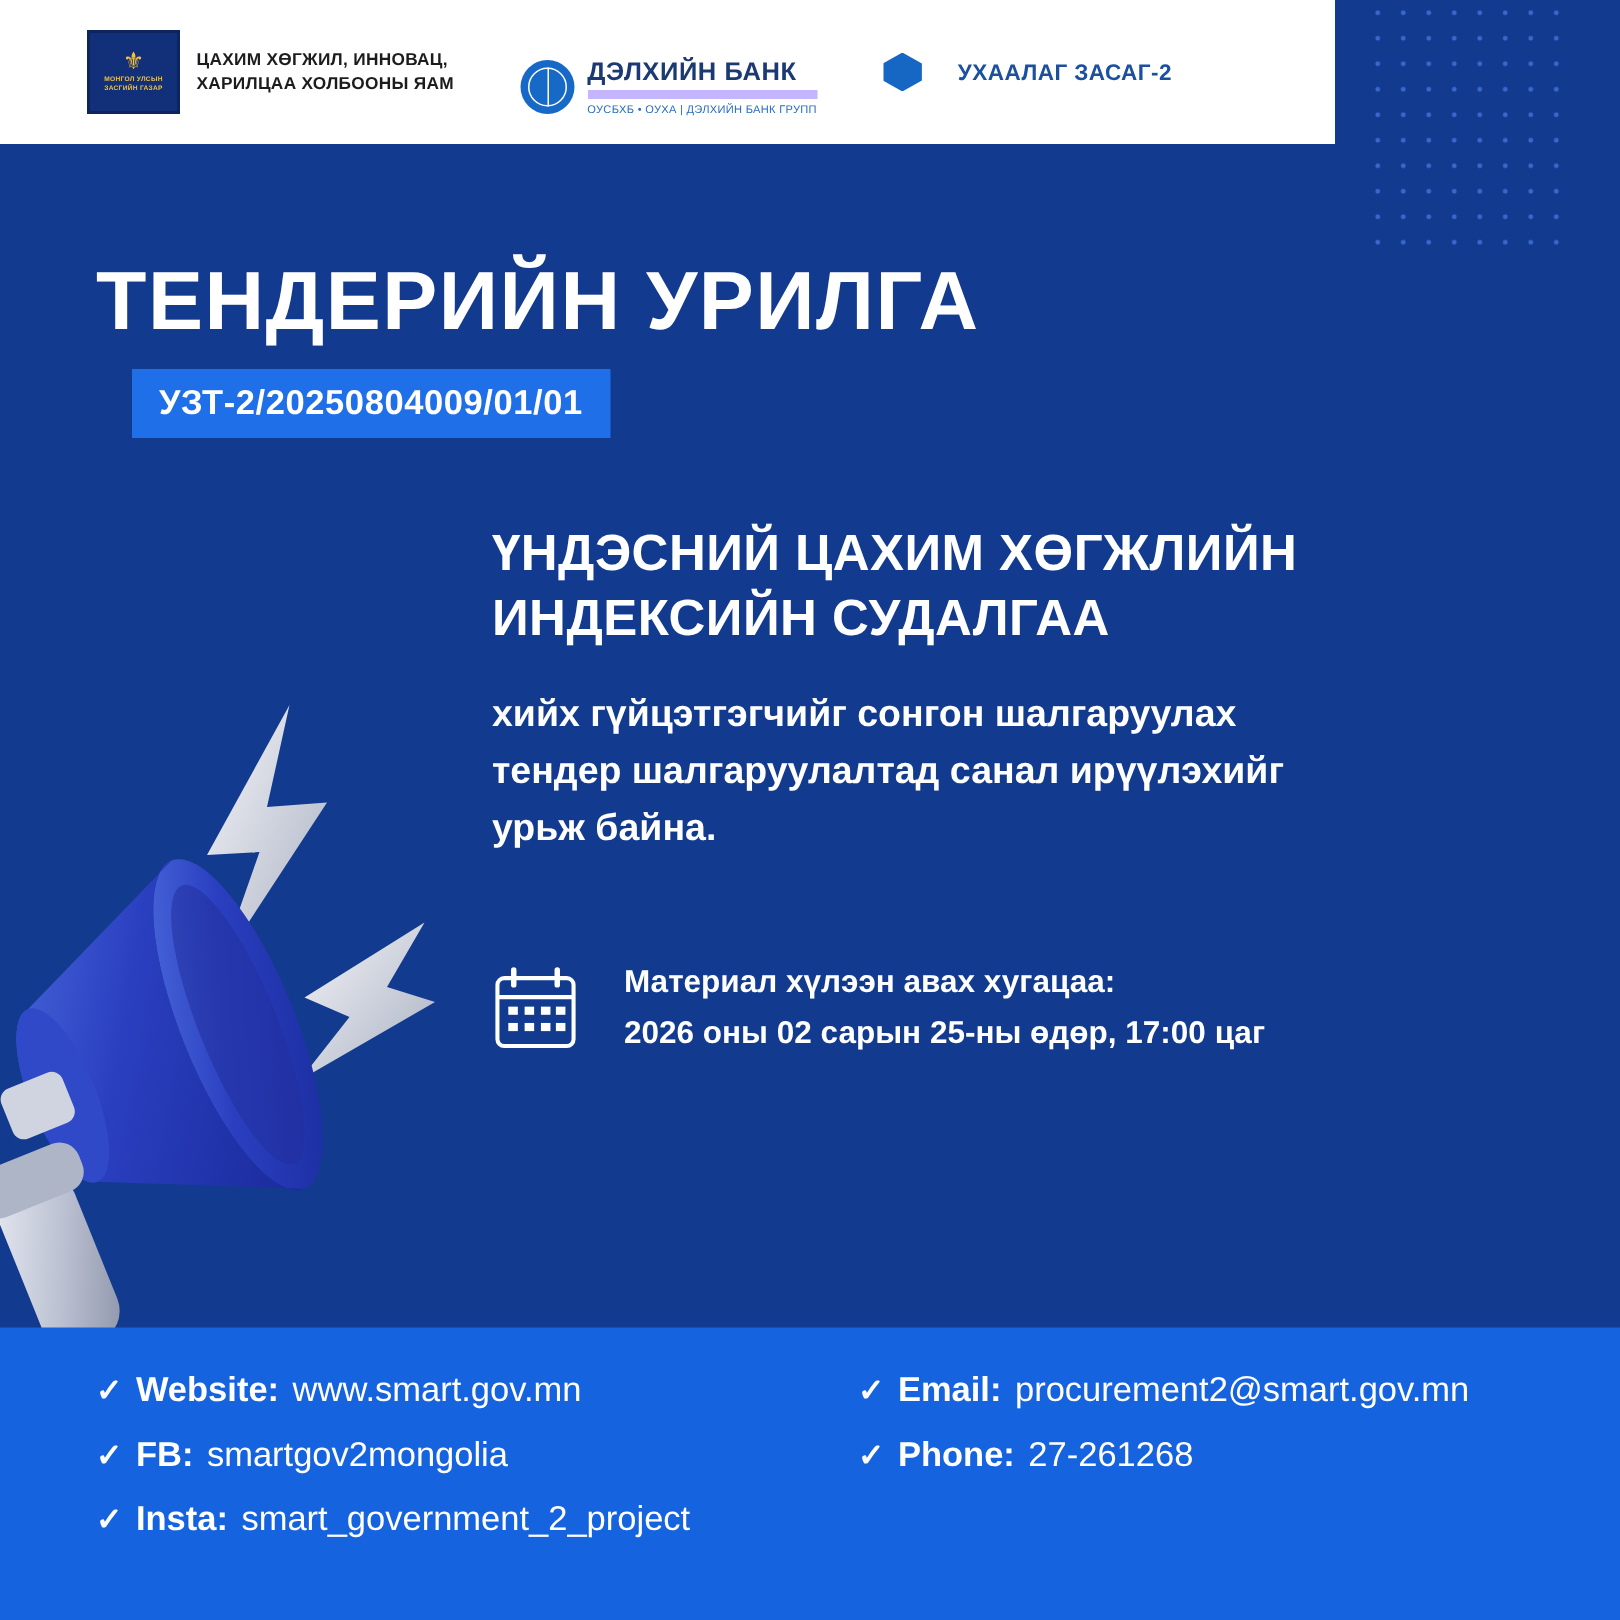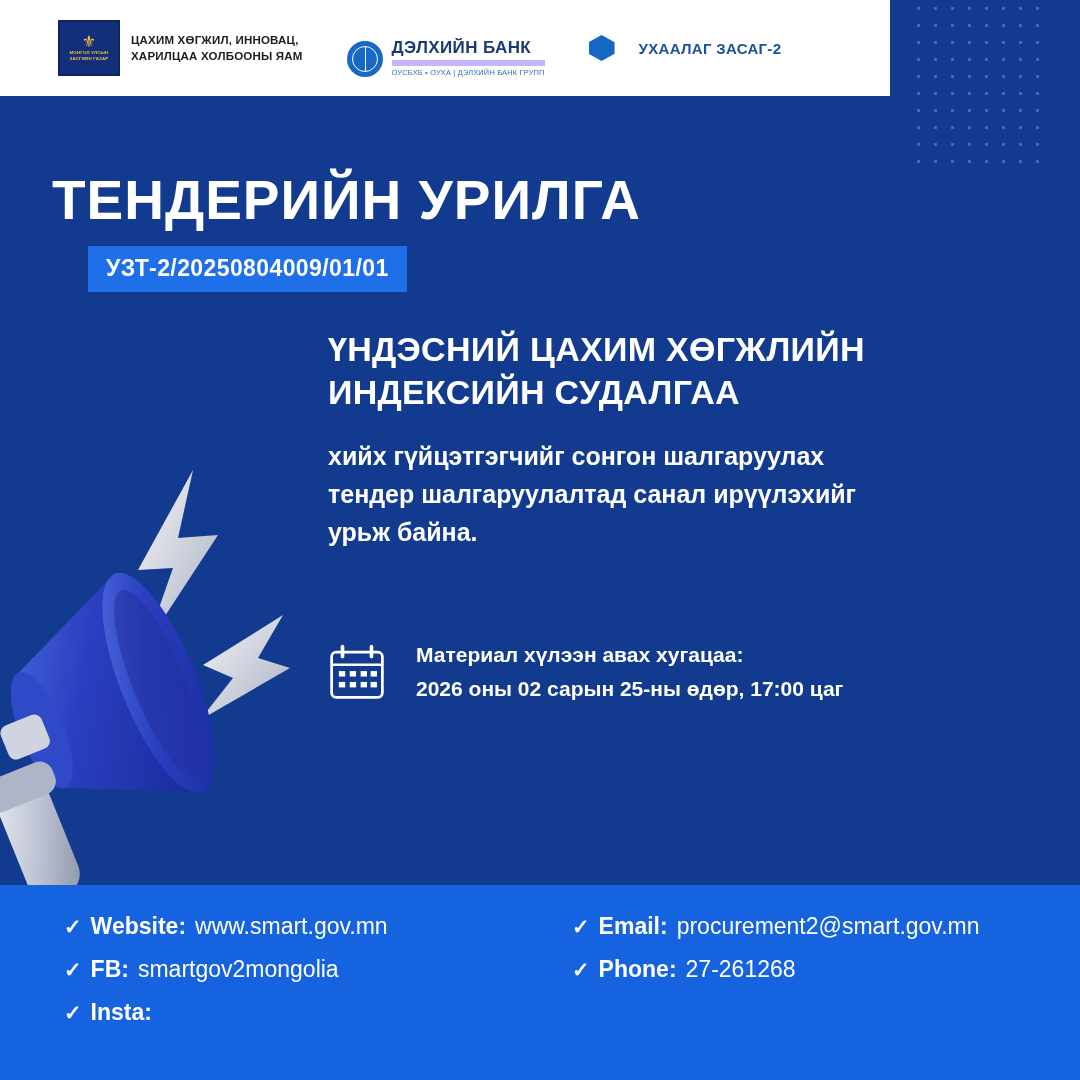--- a/index.html
+++ b/index.html
@@ -78,21 +78,21 @@
     margin-top: 1px;
   }
   .logo-gov .txt {
     font-size: 11.5px;
     font-weight: bold;
     color: #1c1c1c;
     line-height: 1.4;
     letter-spacing: .2px;
   }
 
-  .logo-wb { display: flex; align-items: flex-end; gap: 9px; margin-top: 19px; }
+  .logo-wb { display: flex; align-items: center; gap: 9px; margin-top: 19px; }
   .wb-globe {
     width: 36px; height: 36px;
     border-radius: 50%;
     background: #1769c8;
     position: relative;
   }
   .wb-globe::before {
     content: "";
     position: absolute; inset: 5px;
     border: 1.6px solid #fff;
@@ -118,21 +118,21 @@
     background: #1666c4;
     clip-path: polygon(50% 0%, 100% 28%, 100% 72%, 50% 100%, 0% 72%, 0% 28%);
   }
   .logo-smart .txt {
     font-size: 15px; font-weight: bold; color: #1b4fa0; letter-spacing: .3px;
   }
 
   
   .title {
     position: absolute;
-    left: 52px;
+    left: 64px;
     top: 168px;
     font-size: 55px;
     font-weight: bold;
     color: #ffffff;
     letter-spacing: 1px;
   }
 
   .code-badge {
     position: absolute;
     left: 68px;
@@ -143,21 +143,21 @@
     font-weight: bold;
     padding: 9px 18px 10px 18px;
     letter-spacing: .4px;
     margin-left: 20px;
   }
 
   
   .body-block {
     position: absolute;
     left: 328px;
-    top: 328px;
+    top: 348px;
     width: 690px;
     color: #ffffff;
   }
   .subject {
     font-size: 34px;
     font-weight: bold;
     line-height: 1.25;
     letter-spacing: .3px;
   }
   .paragraph {
@@ -330,20 +330,21 @@
         <span class="f-value">www.smart.gov.mn</span>
       </div>
       <div class="f-row">
         <span class="f-check">✓</span>
         <span class="f-label">FB:</span>
         <span class="f-value">smartgov2mongolia</span>
       </div>
       <div class="f-row">
         <span class="f-check">✓</span>
         <span class="f-label">Insta:</span>
+        <span class="f-value">smart_government_2_project</span>
       </div>
     </div>
 
     <div class="footer-col footer-right">
       <div class="f-row">
         <span class="f-check">✓</span>
         <span class="f-label">Email:</span>
         <span class="f-value">procurement2@smart.gov.mn</span>
       </div>
       <div class="f-row">

